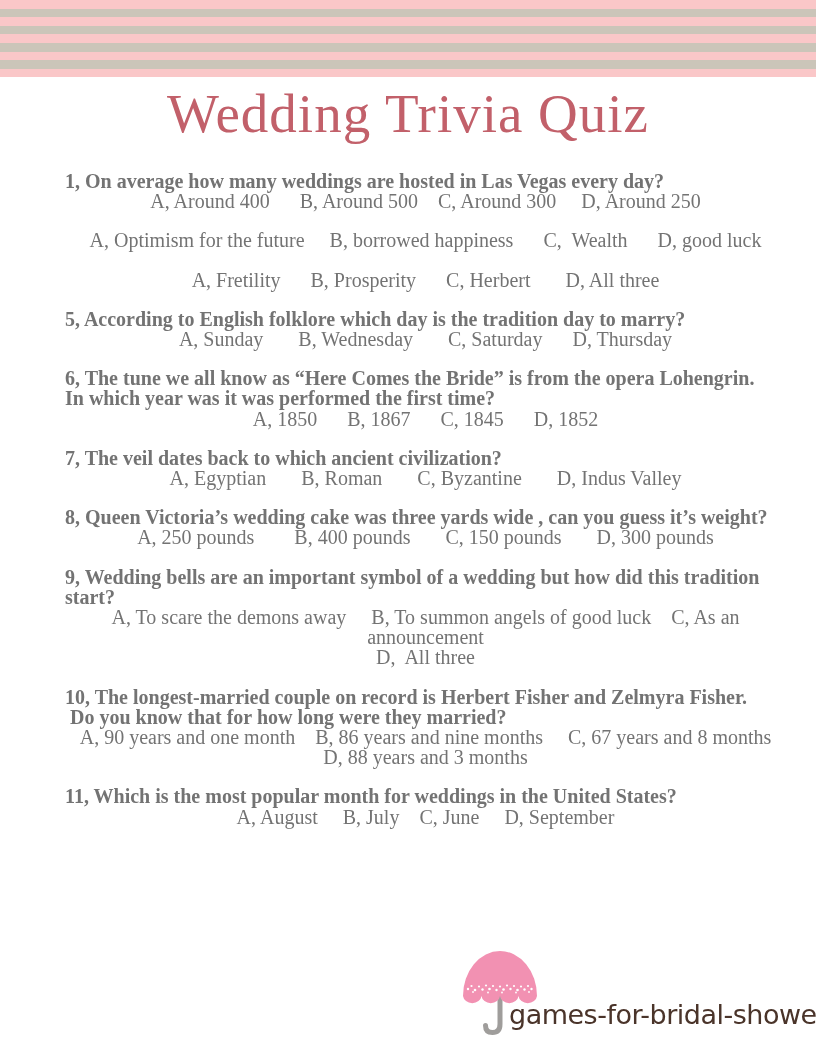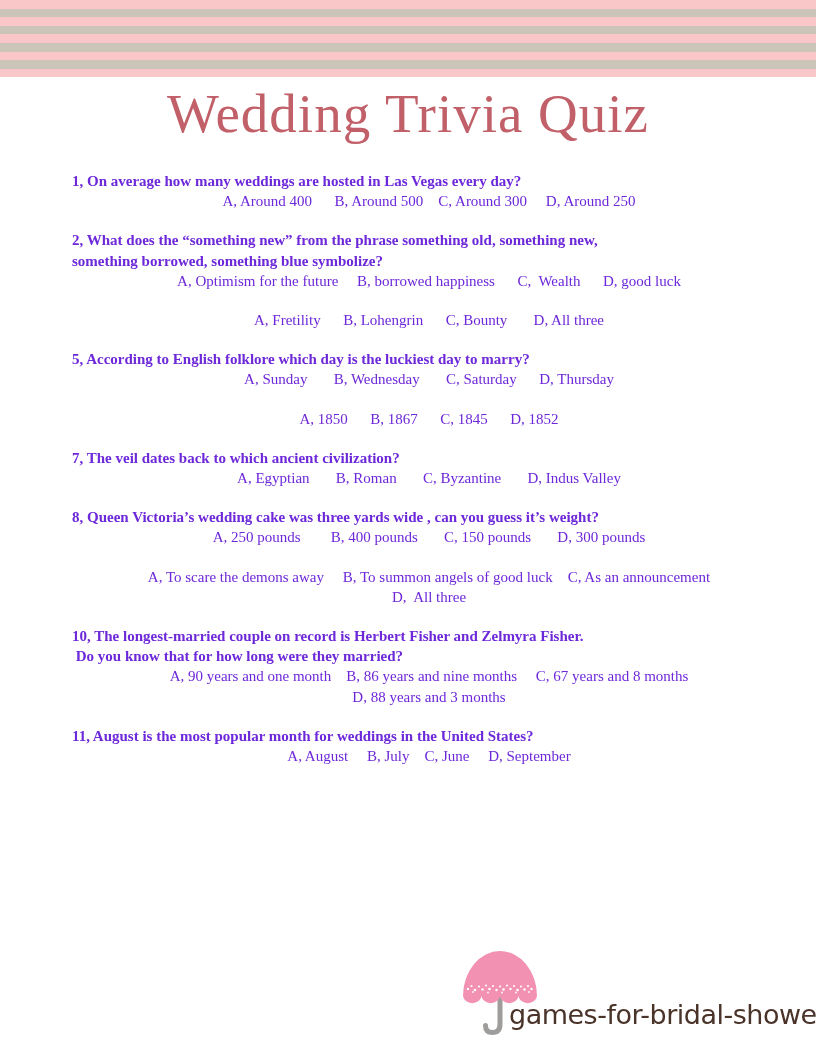--- a/index.html
+++ b/index.html
@@ -30,24 +30,24 @@
     font-family: "Liberation Serif", serif;
     font-weight: 400;
     font-size: 55px;
     letter-spacing: 1px;
     color: #c2606a;
     line-height: 1.25;
   }
   .content {
     position: absolute;
     top: 171px;
-    left: 72px;
+    left: 65px;
     right: 30px;
-    color: #6d28d9;
-    font-size: 15px;
+    color: #737373;
+    font-size: 20px;
     line-height: 20.2px;
   }
   .question-block { margin-bottom: 19px; }
   .q-text {
     font-weight: bold;
     white-space: pre-wrap;
   }
   .a-text {
     font-weight: normal;
     white-space: pre-wrap;
@@ -79,54 +79,55 @@
   <div class="stripes"></div>
 
   <h1 class="title">Wedding Trivia Quiz</h1>
 
   <div class="content">
       <div class="question-block">
         <div class="q-text">1, On average how many weddings are hosted in Las Vegas every day?</div>
         <div class="a-text">A, Around 400      B, Around 500    C, Around 300     D, Around 250</div>
       </div>
       <div class="question-block">
-        <div class="q-text">2, What does the “something new” from the phrase something old, something new,
-something borrowed, something blue symbolize?</div>
         <div class="a-text">A, Optimism for the future     B, borrowed happiness      C,  Wealth      D, good luck</div>
       </div>
       <div class="question-block">
-        <div class="a-text">A, Fretility      B, Lohengrin      C, Bounty       D, All three</div>
+        <div class="a-text">A, Fretility      B, Prosperity      C, Herbert       D, All three</div>
       </div>
       <div class="question-block">
-        <div class="q-text">5, According to English folklore which day is the luckiest day to marry?</div>
+        <div class="q-text">5, According to English folklore which day is the tradition day to marry?</div>
         <div class="a-text">A, Sunday       B, Wednesday       C, Saturday      D, Thursday</div>
       </div>
       <div class="question-block">
+        <div class="q-text">6, The tune we all know as “Here Comes the Bride” is from the opera Lohengrin.
+In which year was it was performed the first time?</div>
         <div class="a-text">A, 1850      B, 1867      C, 1845      D, 1852</div>
       </div>
       <div class="question-block">
         <div class="q-text">7, The veil dates back to which ancient civilization?</div>
         <div class="a-text">A, Egyptian       B, Roman       C, Byzantine       D, Indus Valley</div>
       </div>
       <div class="question-block">
         <div class="q-text">8, Queen Victoria’s wedding cake was three yards wide , can you guess it’s weight?</div>
         <div class="a-text">A, 250 pounds        B, 400 pounds       C, 150 pounds       D, 300 pounds</div>
       </div>
       <div class="question-block">
+        <div class="q-text">9, Wedding bells are an important symbol of a wedding but how did this tradition start?</div>
         <div class="a-text">A, To scare the demons away     B, To summon angels of good luck    C, As an announcement
 D,  All three</div>
       </div>
       <div class="question-block">
         <div class="q-text">10, The longest-married couple on record is Herbert Fisher and Zelmyra Fisher.
  Do you know that for how long were they married?</div>
         <div class="a-text">A, 90 years and one month    B, 86 years and nine months     C, 67 years and 8 months
 D, 88 years and 3 months</div>
       </div>
       <div class="question-block">
-        <div class="q-text">11, August is the most popular month for weddings in the United States?</div>
+        <div class="q-text">11, Which is the most popular month for weddings in the United States?</div>
         <div class="a-text">A, August     B, July    C, June     D, September</div>
       </div>
     </div>
 
   <div class="footer">
     <svg class="umbrella" viewBox="0 0 90 92" xmlns="http://www.w3.org/2000/svg" aria-hidden="true">
 
       <path d="M 45 46 L 45 78 Q 45 86.5 37.5 86.5 Q 30.5 86.5 30.5 79.5" fill="none" stroke="#9f9d9b" stroke-width="5" stroke-linecap="round"></path>
 
       <path d="M 8 50

